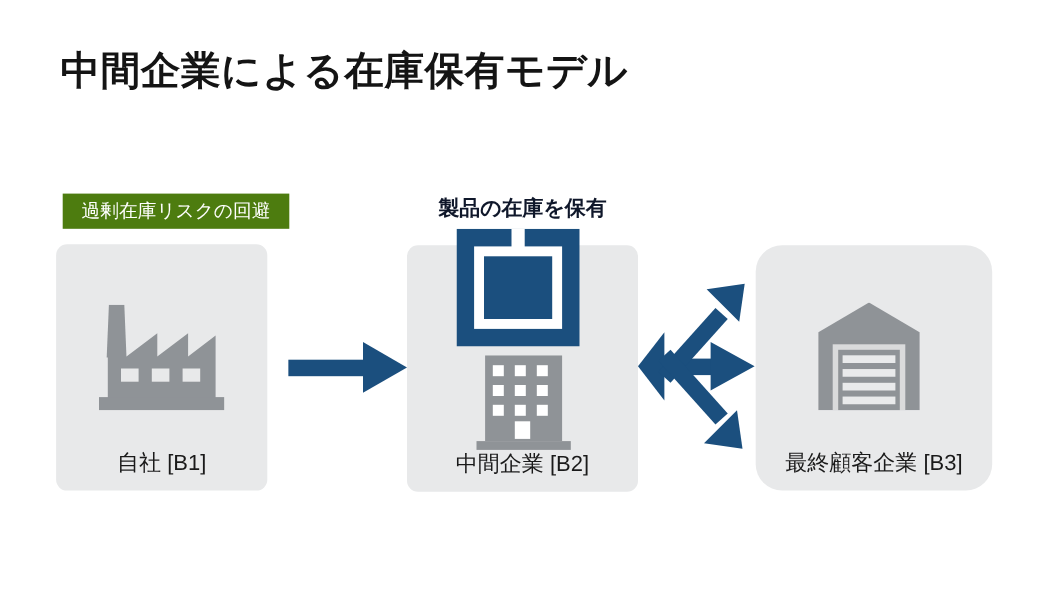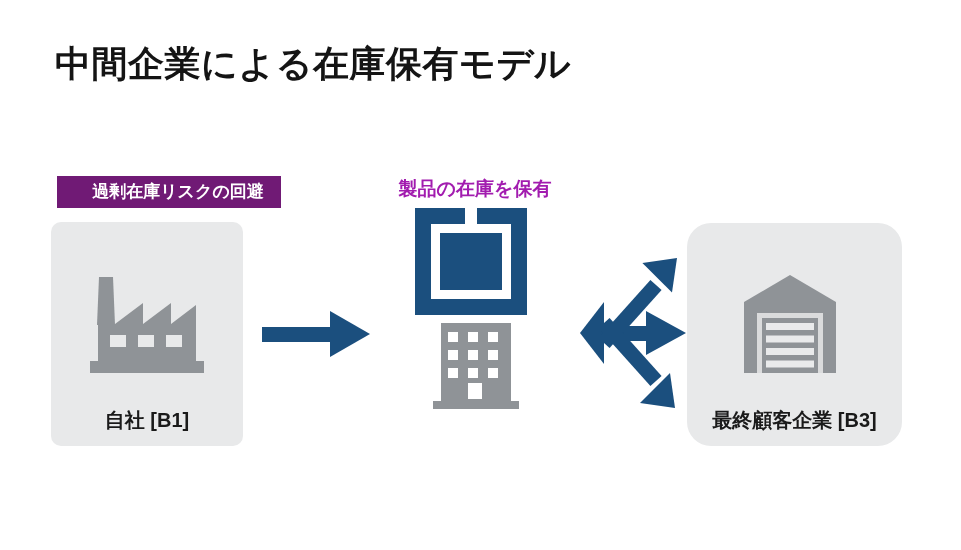--- a/index.html
+++ b/index.html
@@ -6,38 +6,38 @@
   .slide{
     position:relative;width:961px;height:550px;background:#ffffff;overflow:hidden;
     font-family:"Liberation Sans",sans-serif;
   }
   .title{
     position:absolute;left:55px;top:40px;margin:0;
     font-size:36px;font-weight:800;color:#141414;letter-spacing:0.5px;white-space:nowrap;
   }
   .tag{
     position:absolute;left:57px;top:176px;width:206px;height:32px;
-    background:#701a75;color:#ffffff;font-size:17px;font-weight:700;
-    line-height:32px;text-align:center;white-space:nowrap;padding-left:18px;
+    background:#4d7c0f;color:#ffffff;font-size:17px;font-weight:400;
+    line-height:32px;text-align:center;white-space:nowrap;
   }
   .top-label{
     position:absolute;top:176px;width:320px;text-align:center;
-    font-size:19px;font-weight:700;color:#a21caf;white-space:nowrap;
+    font-size:19px;font-weight:700;color:#0f172a;white-space:nowrap;
   }
   .top-label.b2{left:315px;}
   .top-label.b3{left:640px;}
   .node{
     position:absolute;background:#E8E9EA;border-radius:10px;
   }
   .node.b1{left:51px;top:222px;width:192px;height:224px;}
   .node.b2{left:370px;top:223px;width:210px;height:224px;}
   .node.b3{left:687px;top:223px;width:215px;height:223px;border-radius:24px;}
   .caption{
     position:absolute;left:0;bottom:12px;width:100%;text-align:center;
-    font-size:20px;font-weight:700;color:#1a1a1a;white-space:nowrap;
+    font-size:20px;font-weight:400;color:#1a1a1a;white-space:nowrap;
   }
   .icon-abs{position:absolute;}
   .factory-icon{left:90px;top:277px;}
   .building-icon{left:433px;top:323px;}
   .warehouse-icon{left:742px;top:275px;}
   .inventory-icon{left:415px;top:208px;}
   .arrow-single{left:262px;top:309px;}
   .arrow-cluster{left:574px;top:247px;}
 </style>
 </head>
@@ -48,20 +48,23 @@
   <h1 class="title">中間企業による在庫保有モデル</h1>
 
   <div class="tag">過剰在庫リスクの回避</div>
 
   <div class="top-label b2">製品の在庫を保有</div>
 
   <div class="node b1">
     <div class="caption">自社 [B1]</div>
   </div>
 
+  <div class="node b2">
+    <div class="caption">中間企業 [B2]</div>
+  </div>
 
   <div class="node b3">
     <div class="caption">最終顧客企業 [B3]</div>
   </div>
 
   <svg class="icon-abs factory-icon" width="114" height="96" viewBox="0 0 114 96" xmlns="http://www.w3.org/2000/svg">
     <polygon points="9,0 23,0 25,48 7,48" fill="#8F9397"></polygon>
     <path d="M8,47 L25,47 L53,26 L53,47 L81,26 L81,47 L106,28 L106,88 L8,88 Z" fill="#8F9397"></path>
     <rect x="0" y="84" width="114" height="12" fill="#8F9397"></rect>
     <rect x="20" y="58" width="16" height="12" fill="#E8E9EA"></rect>

